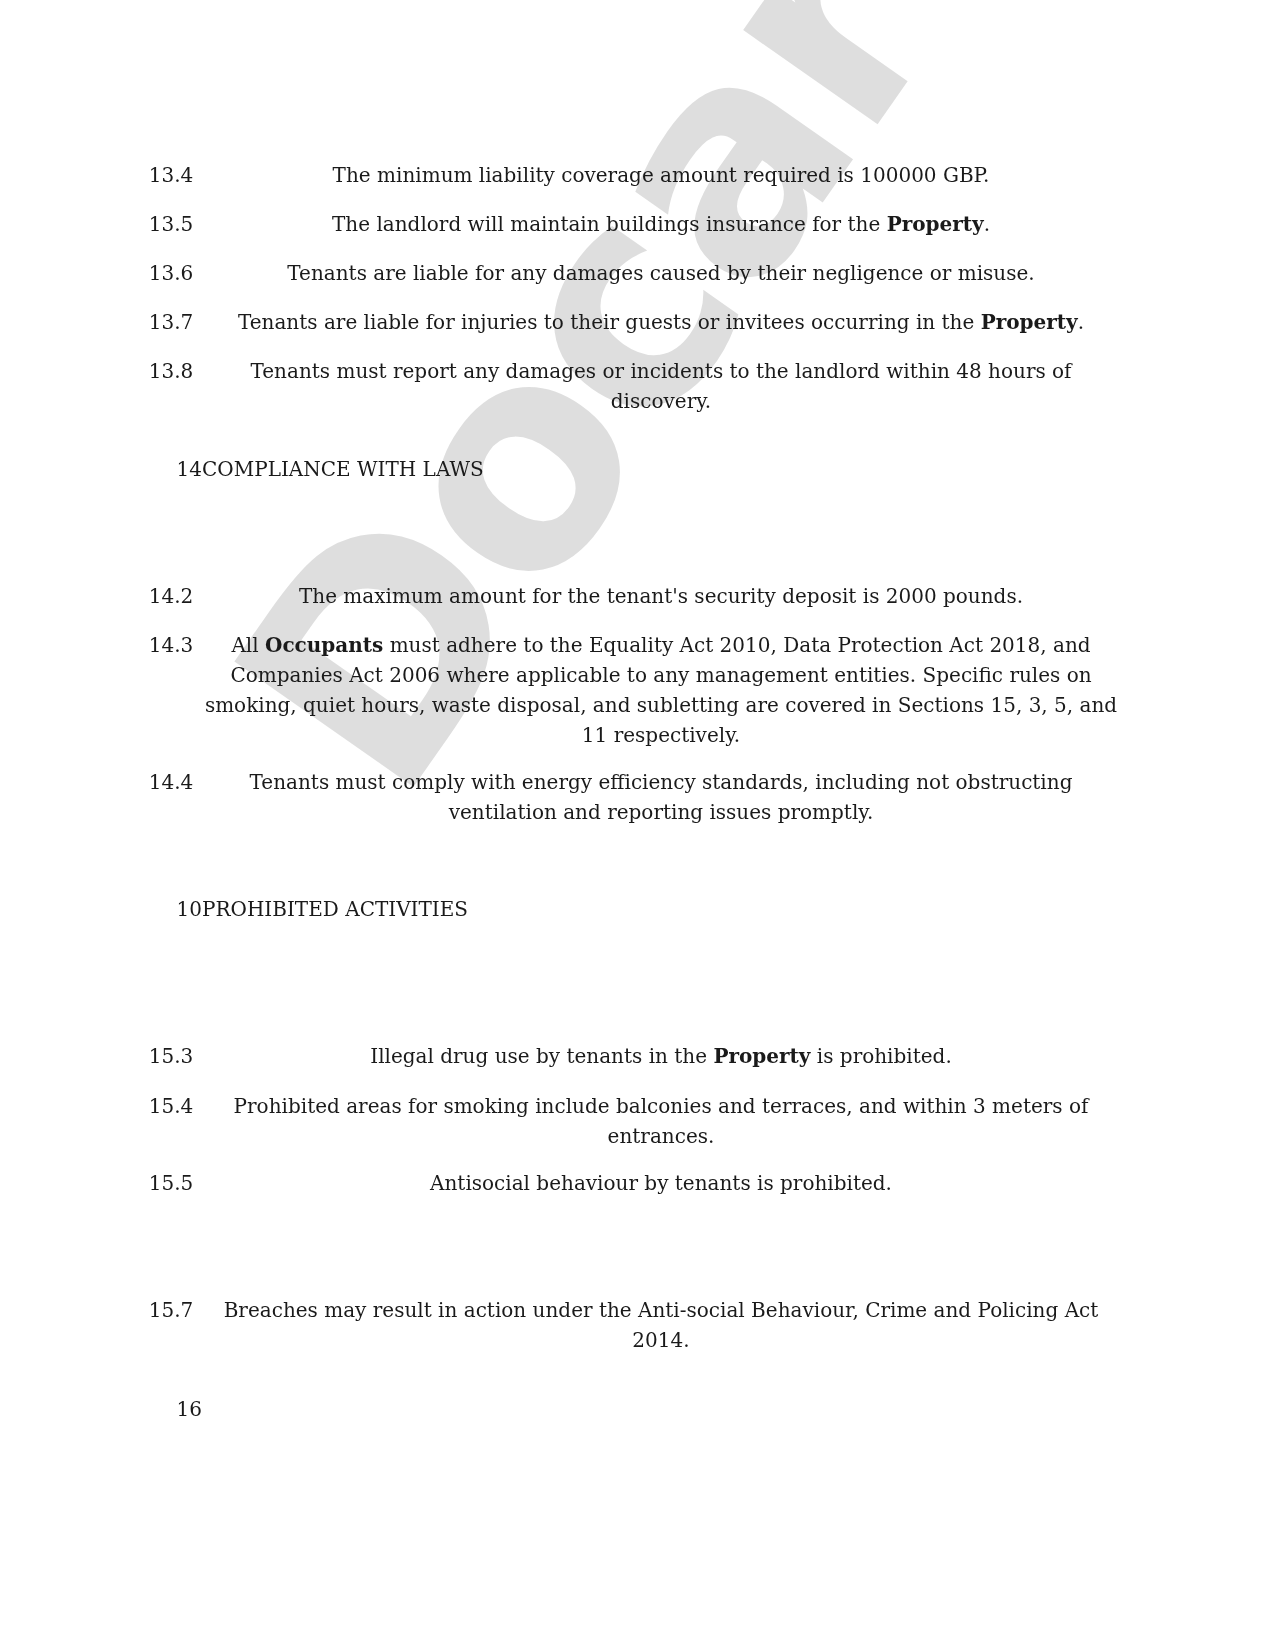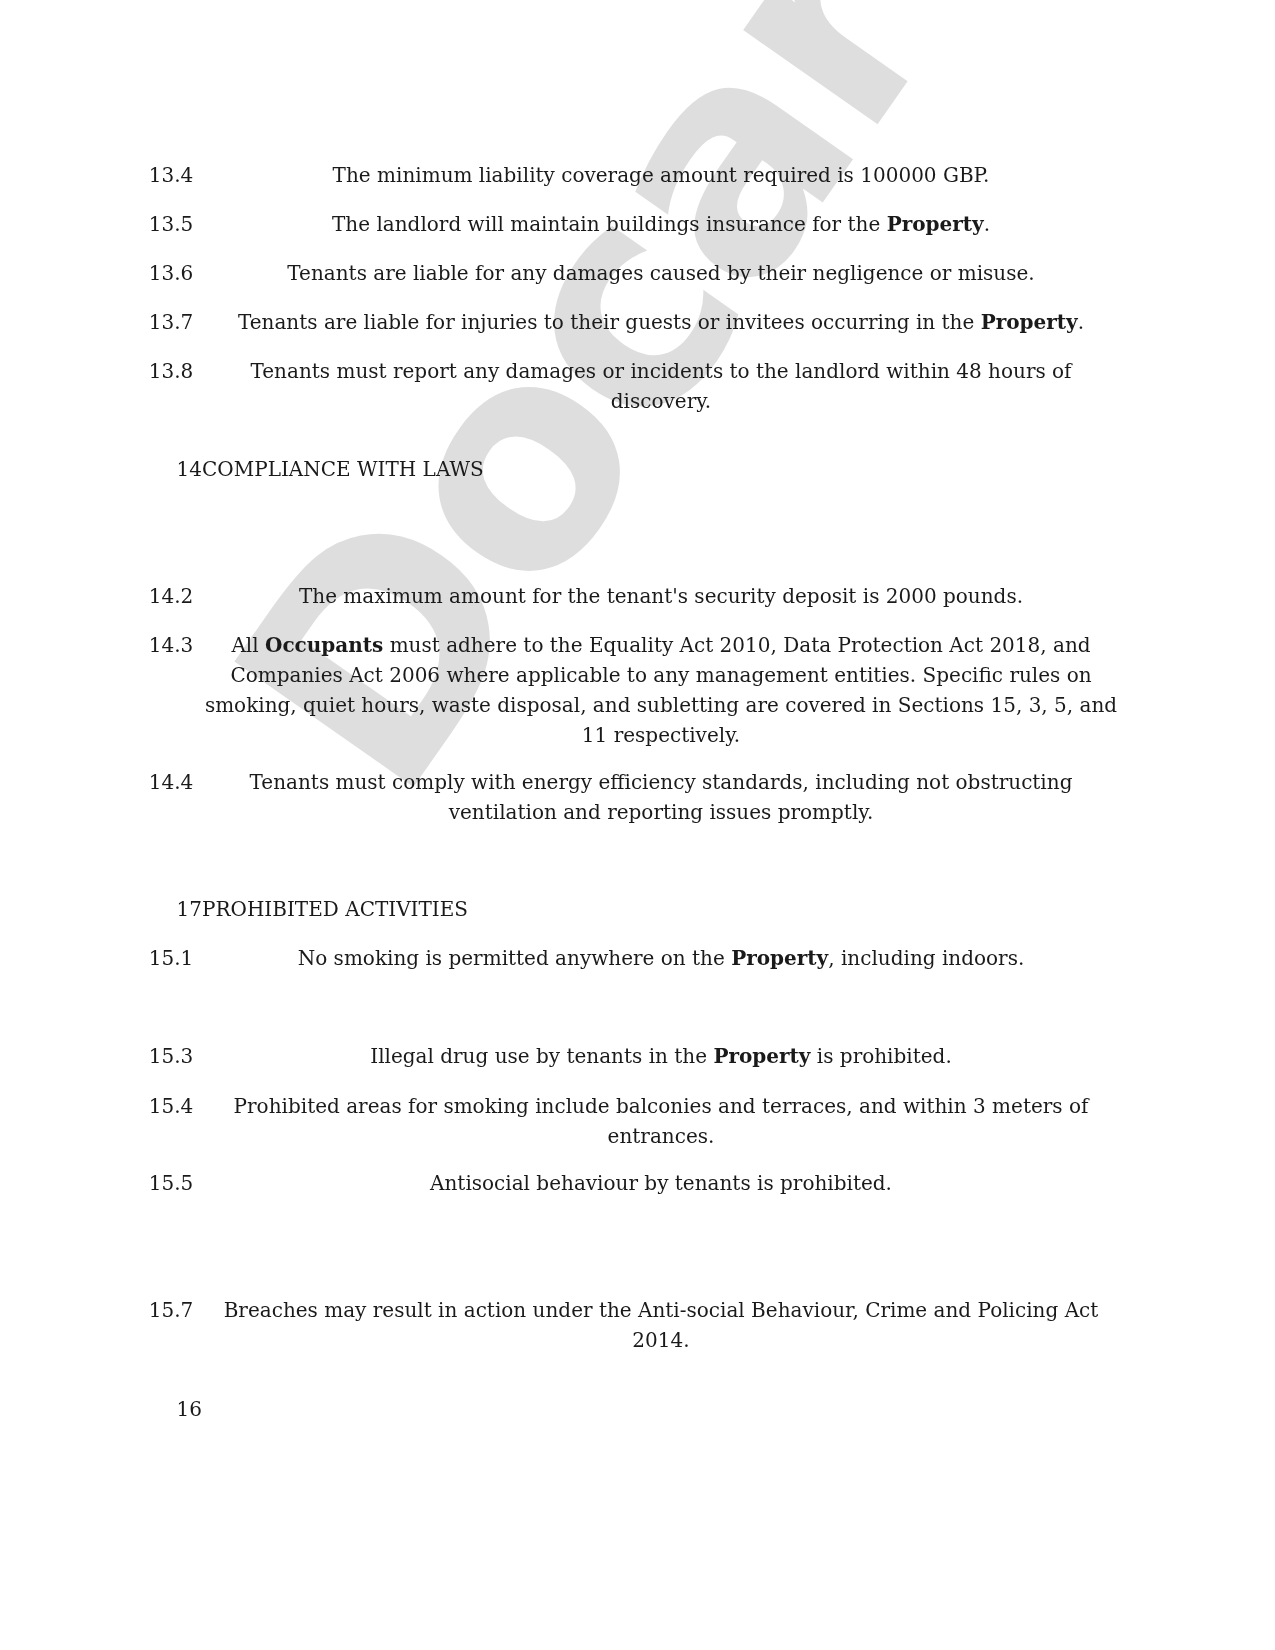--- a/index.html
+++ b/index.html
@@ -56,26 +56,22 @@
     <div class="clause" style="top:630px">
       <span class="num">14.3</span>
       <span class="txt"><span>All </span><b>Occupants</b><span> must adhere to the Equality Act 2010, Data Protection Act 2018, and Companies Act 2006 where applicable to any management entities. Specific rules on smoking, quiet hours, waste disposal, and subletting are covered in Sections 15, 3, 5, and 11 respectively.</span></span>
     </div>
     <div class="clause" style="top:767px">
       <span class="num">14.4</span>
       <span class="txt"><span>Tenants must comply with energy efficiency standards, including not obstructing ventilation and reporting issues promptly.</span></span>
     </div>
 
     <div class="heading" style="top:894px">
-      <span class="num"><span>17</span></span>
+      <span class="num"><span>10</span></span>
       <span>PROHIBITED ACTIVITIES</span>
-    </div>
-    <div class="clause" style="top:943px">
-      <span class="num">15.1</span>
-      <span class="txt"><span>No smoking is permitted anywhere on the </span><b>Property</b><span>, including indoors.</span></span>
     </div>
     <div class="clause" style="top:1041px">
       <span class="num">15.3</span>
       <span class="txt"><span>Illegal drug use by tenants in the </span><b>Property</b><span> is prohibited.</span></span>
     </div>
     <div class="clause" style="top:1091px">
       <span class="num">15.4</span>
       <span class="txt"><span>Prohibited areas for smoking include balconies and terraces, and within 3 meters of entrances.</span></span>
     </div>
     <div class="clause" style="top:1168px">

